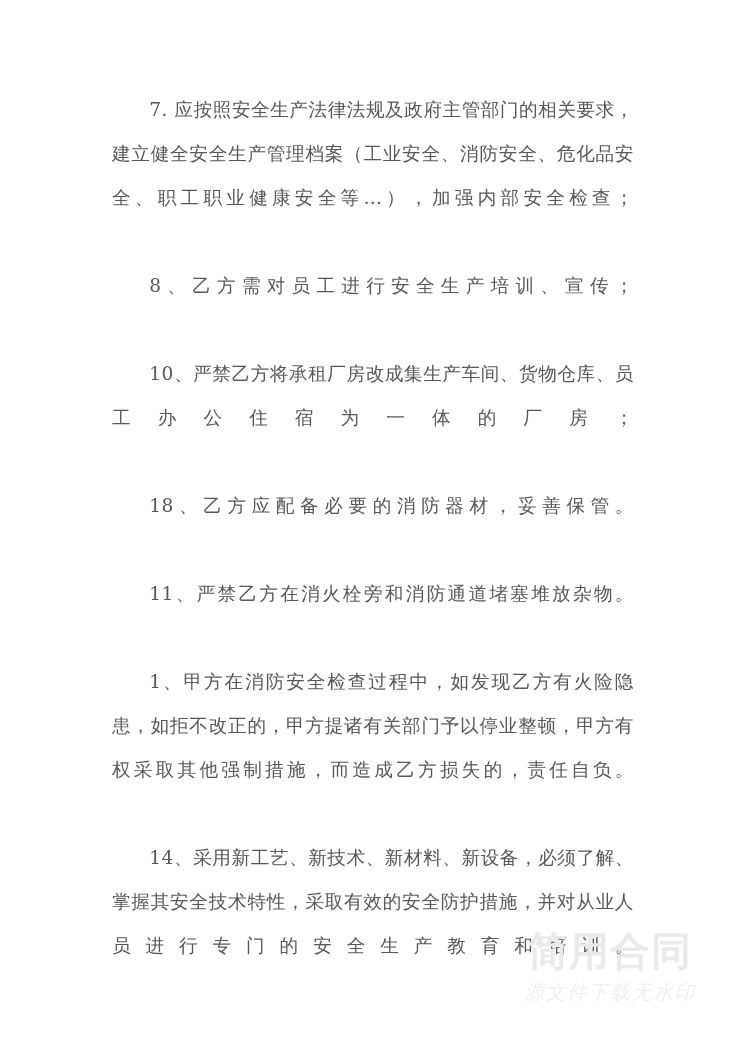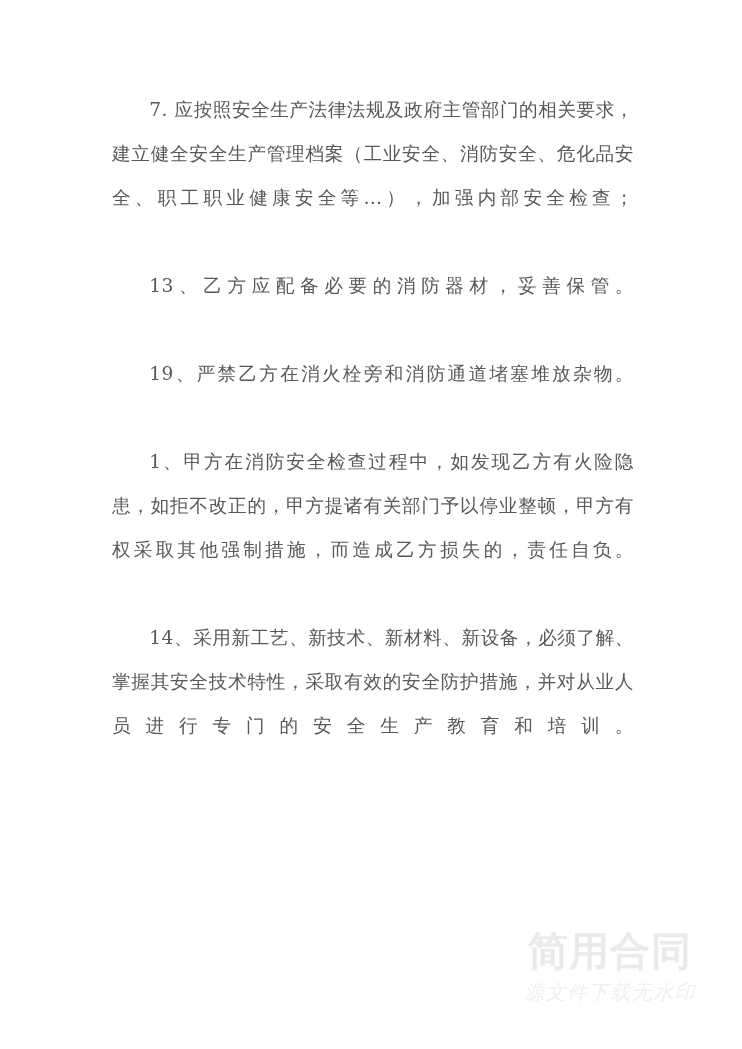--- a/index.html
+++ b/index.html
@@ -77,22 +77,24 @@
     white-space: nowrap;
   }
 </style>
 </head>
 <body>
 
 <div class="page">
 
   <div class="doc-body">
     <p class="para">7. 应按照安全生产法律法规及政府主管部门的相关要求，建立健全安全生产管理档案（工业安全、消防安全、危化品安全、职工职业健康安全等…），加强内部安全检查；</p>
-    <p class="para">13、乙方应配备必要的消防器材，妥善保管。</p>
-    <p class="para">19、严禁乙方在消火栓旁和消防通道堵塞堆放杂物。</p>
+    <p class="para">8、乙方需对员工进行安全生产培训、宣传；</p>
+    <p class="para">10、严禁乙方将承租厂房改成集生产车间、货物仓库、员工办公住宿为一体的厂房；</p>
+    <p class="para">18、乙方应配备必要的消防器材，妥善保管。</p>
+    <p class="para">11、严禁乙方在消火栓旁和消防通道堵塞堆放杂物。</p>
     <p class="para">1、甲方在消防安全检查过程中，如发现乙方有火险隐患，如拒不改正的，甲方提诸有关部门予以停业整顿，甲方有权采取其他强制措施，而造成乙方损失的，责任自负。</p>
     <p class="para">14、采用新工艺、新技术、新材料、新设备，必须了解、掌握其安全技术特性，采取有效的安全防护措施，并对从业人员进行专门的安全生产教育和培训。</p>
 
   </div>
 
   <div class="watermark">
     <div class="wm-main">简用合同</div>
     <div class="wm-sub">源文件下载无水印</div>
   </div>
 

